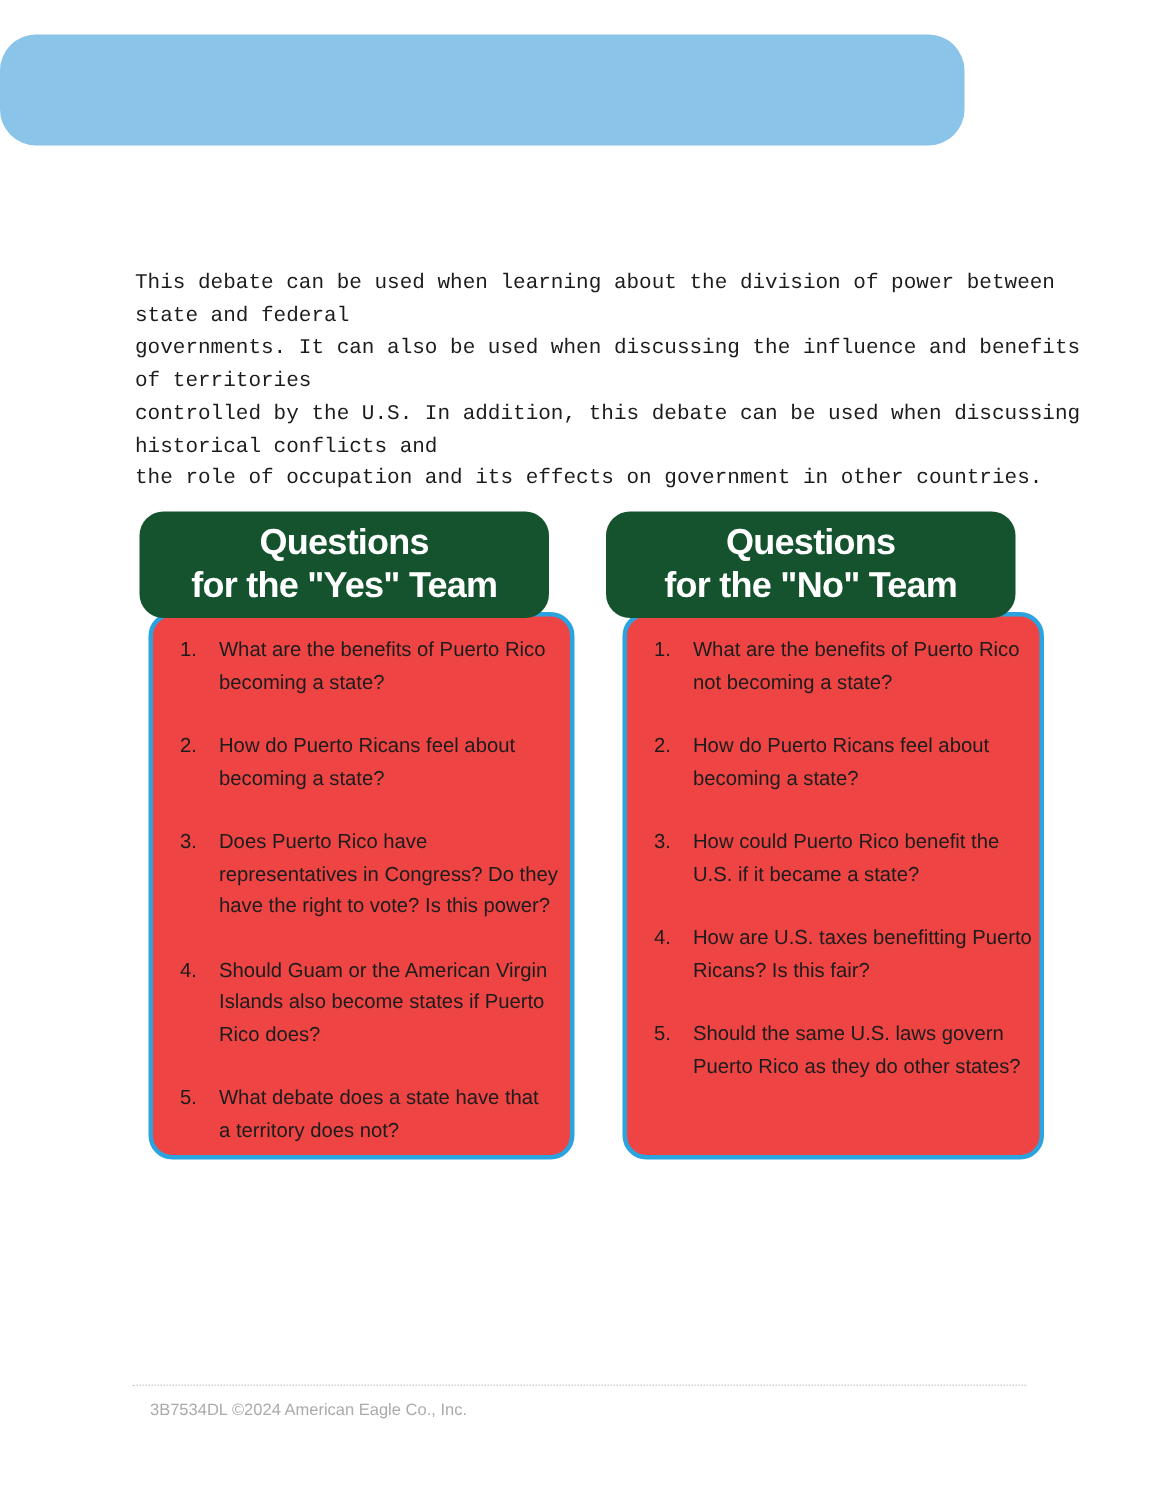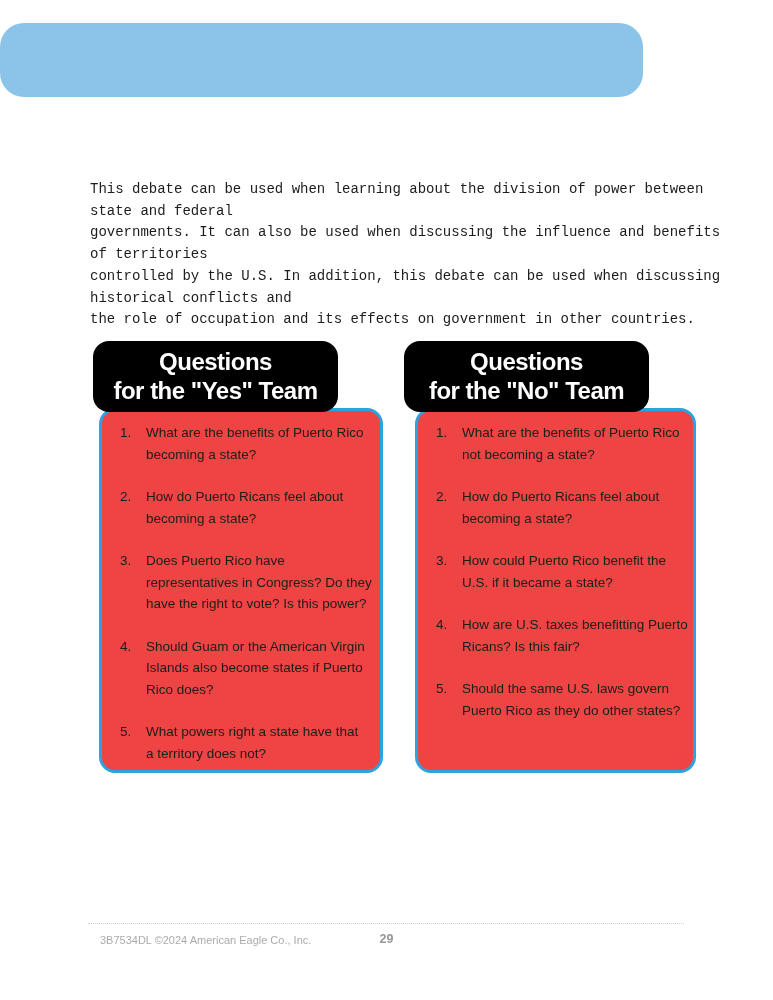--- a/index.html
+++ b/index.html
@@ -52,22 +52,22 @@
     line-height: 21.7px;
     color: #1c1c1c;
     white-space: pre-line;
     font-family: Liberation Mono, monospace;
   }
 
   
   .panel-header {
     position: absolute;
     top: 341px;
-    width: 245px; height: 71px;
-    background: #000000;
+    width: 273px; height: 71px;
+    background: #14532d;
     border-radius: 16px;
     z-index: 3;
     color: #ffffff;
     text-align: center;
     padding-top: 6px;
   }
   .panel-header .h-line {
     font-size: 24px;
     font-weight: bold;
     line-height: 29px;
@@ -156,21 +156,21 @@
       <li>What are the benefits of Puerto Rico
 becoming a state?</li>
       <li>How do Puerto Ricans feel about
 becoming a state?</li>
       <li>Does Puerto Rico have
 representatives in Congress? Do they
 have the right to vote? Is this power?</li>
       <li>Should Guam or the American Virgin
 Islands also become states if Puerto
 Rico does?</li>
-      <li>What powers right a state have that
+      <li>What debate does a state have that
 a territory does not?</li>
     </ol>
   </div>
 
   <div class="panel-header no">
     <div class="h-line">Questions</div>
     <div class="h-line">for the "No" Team</div>
   </div>
   <div class="panel-body no">
     <ol class="q-list">
@@ -182,15 +182,14 @@
 U.S. if it became a state?</li>
       <li>How are U.S. taxes benefitting Puerto
 Ricans? Is this fair?</li>
       <li>Should the same U.S. laws govern
 Puerto Rico as they do other states?</li>
     </ol>
   </div>
 
   <div class="footer-rule"></div>
   <div class="copyright">3B7534DL ©2024 American Eagle Co., Inc.</div>
-  <div class="page-number">29</div>
 
 </div>
 
 </body></html>

